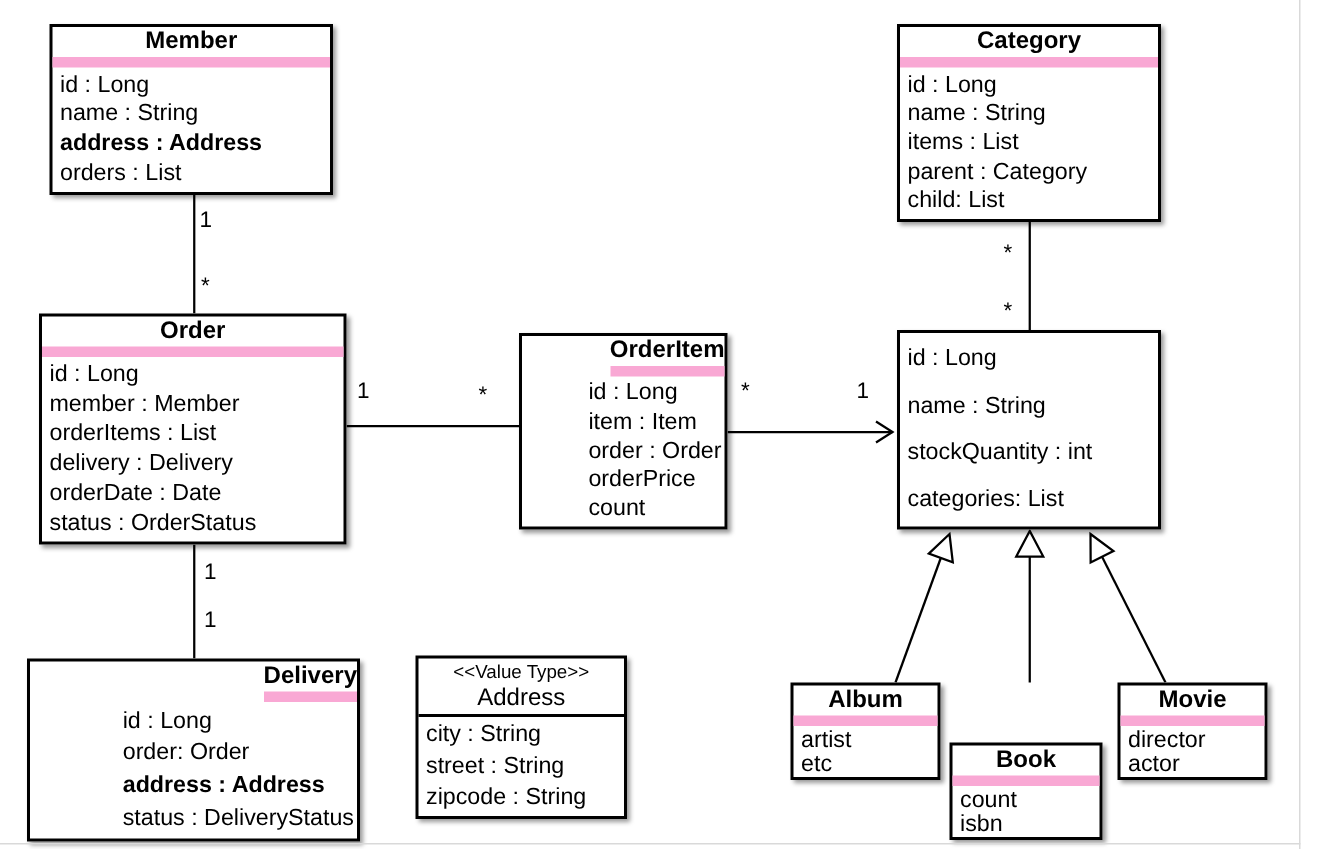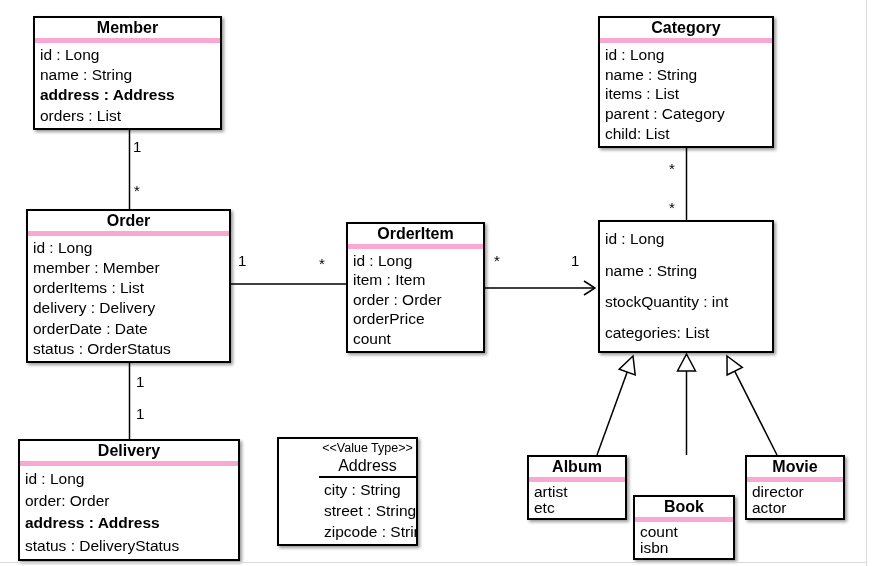--- a/index.html
+++ b/index.html
@@ -1,20 +1,20 @@
 <!DOCTYPE html>
 <html><head>
 <meta charset="utf-8">
 <style>
   html,body{margin:0;padding:0;background:#ffffff;}
   #page{position:relative;width:879px;height:566px;background:#ffffff;overflow:hidden;
         font-family:"Liberation Sans","DejaVu Sans",sans-serif;color:#000;}
   .uml-box{position:absolute;background:#ffffff;border:2px solid #000;
            box-shadow:2px 2px 3px rgba(0,0,0,0.40);display:flex;flex-direction:column;box-sizing:border-box;}
-  .uml-title{border-bottom:5px solid #f9a8d4;text-align:center;font-weight:bold;font-size:16px;
+  .uml-title{border-bottom:7px solid #f9a8d4;text-align:center;font-weight:bold;font-size:16px;
              height:20px;line-height:20px;flex:0 0 auto;}
   .uml-header{border-bottom:2px solid #000;text-align:center;flex:0 0 auto;padding:2px 0 1px 0;}
   .stereotype{font-size:12.5px;line-height:15px;}
   .uml-header .hdr-title{font-weight:normal;font-size:16px;line-height:19px;text-align:center;}
   .uml-attrs{flex:1 1 auto;display:flex;flex-direction:column;justify-content:space-around;
              padding:2px 2px 2px 5px;overflow:hidden;}
   .attr{font-size:15.5px;line-height:1.05;white-space:nowrap;}
   .attr.bold{font-weight:bold;}
   .mult{position:absolute;font-size:15px;line-height:15px;}
   svg{position:absolute;left:0;top:0;pointer-events:none;}
@@ -68,51 +68,51 @@
     <div class="uml-attrs">
         <div class="attr">id : Long</div>
         <div class="attr">member : Member</div>
         <div class="attr">orderItems : List</div>
         <div class="attr">delivery : Delivery</div>
         <div class="attr">orderDate : Date</div>
         <div class="attr">status : OrderStatus</div>
       </div>
   </div>
 
-  <div class="uml-box" style="left:346px;top:222px;width:139px;height:131px;">
+  <div class="uml-box" style="left:346px;top:222px;width:139px;height:131px;align-items:flex-end;">
     <div class="uml-title">OrderItem</div>
     <div class="uml-attrs">
         <div class="attr">id : Long</div>
         <div class="attr">item : Item</div>
         <div class="attr">order : Order</div>
         <div class="attr">orderPrice</div>
         <div class="attr">count</div>
       </div>
   </div>
 
   <div class="uml-box" style="left:598px;top:220px;width:176px;height:133px;">
     <div class="uml-attrs">
         <div class="attr">id : Long</div>
         <div class="attr">name : String</div>
         <div class="attr">stockQuantity : int</div>
         <div class="attr">categories: List</div>
       </div>
   </div>
 
-  <div class="uml-box" style="left:18px;top:439px;width:222px;height:122px;">
+  <div class="uml-box" style="left:18px;top:439px;width:222px;height:122px;align-items:flex-end;">
     <div class="uml-title">Delivery</div>
     <div class="uml-attrs">
         <div class="attr">id : Long</div>
         <div class="attr">order: Order</div>
         <div class="attr bold">address : Address</div>
         <div class="attr">status : DeliveryStatus</div>
       </div>
   </div>
 
-  <div class="uml-box" style="left:277px;top:437px;width:141px;height:109px;padding-left:40px;">
+  <div class="uml-box" style="left:277px;top:437px;width:141px;height:109px;">
     <div class="uml-header">
       <div class="stereotype">&lt;&lt;Value Type&gt;&gt;</div>
       <div class="hdr-title">Address</div>
     </div>
     <div class="uml-attrs">
         <div class="attr">city : String</div>
         <div class="attr">street : String</div>
         <div class="attr">zipcode : String</div>
       </div>
   </div>

